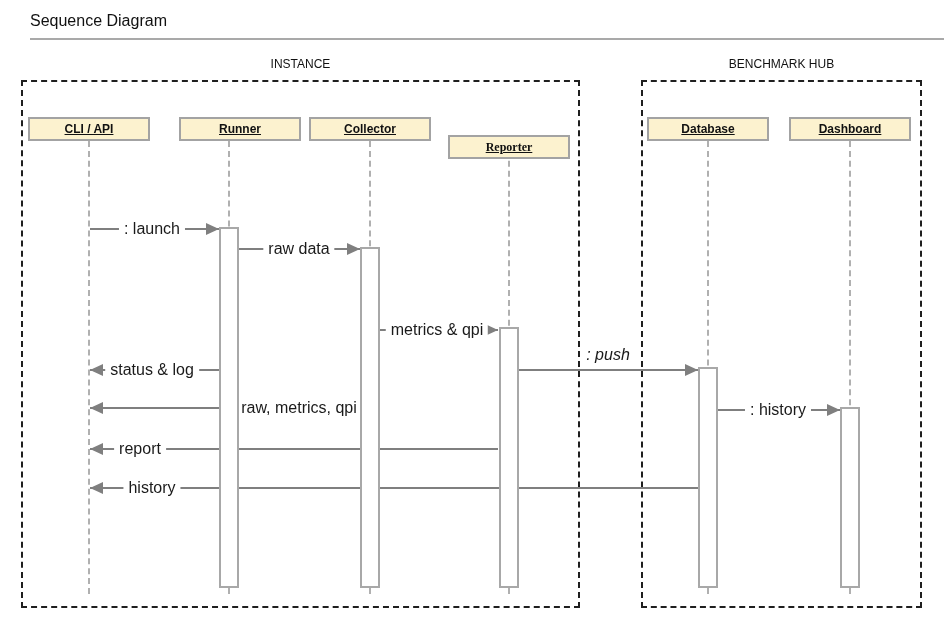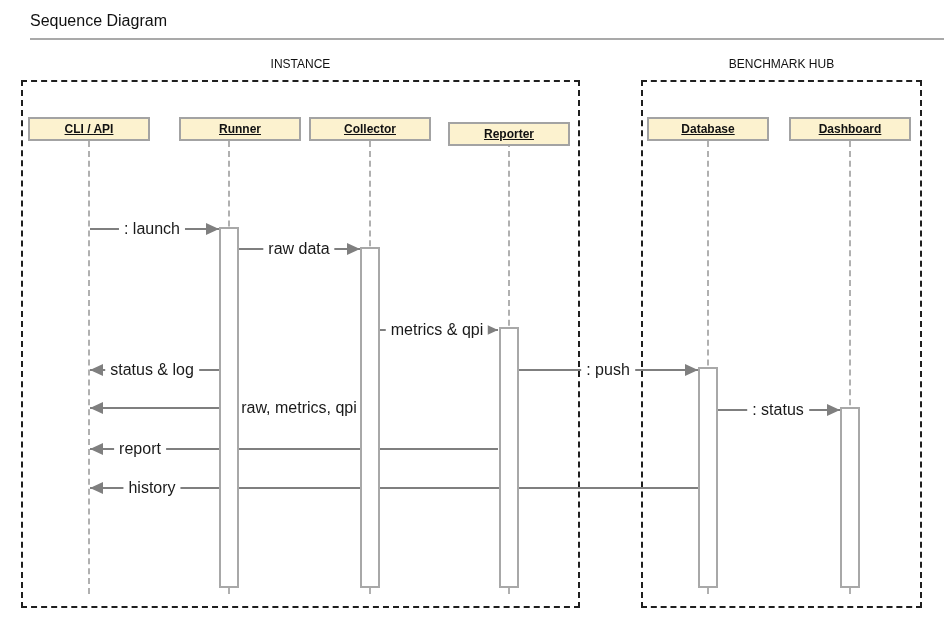--- a/index.html
+++ b/index.html
@@ -56,27 +56,27 @@
       <div class="arrow right" style="left: 347px; top: 243px;"></div>
       <div class="msg-label" style="left: 299px; top: 249px;">raw data</div>
       <div class="msg-line" style="left: 380px; top: 329px; width: 118px;"></div>
       <div class="arrow right" style="left: 485px; top: 324px;"></div>
       <div class="msg-label" style="left: 437px; top: 330px;">metrics &amp; qpi</div>
       <div class="msg-line" style="left: 90px; top: 369px; width: 129px;"></div>
       <div class="arrow left" style="left: 90px; top: 364px;"></div>
       <div class="msg-label" style="left: 152px; top: 370px; text-align: right;">status &amp; log</div>
       <div class="msg-line" style="left: 518px; top: 369px; width: 180px;"></div>
       <div class="arrow right" style="left: 685px; top: 364px;"></div>
-      <div class="msg-label" style="left: 608px; top: 370px;">: push</div>
+      <div class="msg-label" style="left: 608px; top: 355px; font-style: italic;">: push</div>
       <div class="msg-line" style="left: 90px; top: 407px; width: 270px;"></div>
       <div class="arrow left" style="left: 90px; top: 402px;"></div>
       <div class="msg-label" style="left: 299px; top: 408px;">raw, metrics, qpi</div>
       <div class="msg-line" style="left: 718px; top: 409px; width: 122px;"></div>
       <div class="arrow right" style="left: 827px; top: 404px;"></div>
-      <div class="msg-label" style="left: 778px; top: 410px;">: status</div>
+      <div class="msg-label" style="left: 778px; top: 410px;">: history</div>
       <div class="msg-line" style="left: 90px; top: 448px; width: 408px;"></div>
       <div class="arrow left" style="left: 90px; top: 443px;"></div>
       <div class="msg-label" style="left: 140px; top: 449px;">report</div>
       <div class="msg-line" style="left: 90px; top: 487px; width: 608px;"></div>
       <div class="arrow left" style="left: 90px; top: 482px;"></div>
       <div class="msg-label" style="left: 152px; top: 488px;">history</div>
     </div>
   <div id="gen-bars">
       <div class="activation" style="left: 219px; top: 227px; height: 357px;"></div>
       <div class="activation" style="left: 360px; top: 247px; height: 337px;"></div>
@@ -87,21 +87,21 @@
   <div id="gen-participants">
       <div class="participant" style="left: 28px; top: 117px; text-align: center;">
         <span>CLI / API</span>
       </div>
       <div class="participant" style="left: 168px; top: 117px; margin-left: 11px;">
         <span>Runner</span>
       </div>
       <div class="participant" style="left: 309px; top: 117px;">
         <span>Collector</span>
       </div>
-      <div class="participant" style="left: 448px; top: 122px;">
+      <div class="participant" style="left: 448px; top: 135px; font-family: Liberation Serif, serif;">
         <span>Reporter</span>
       </div>
       <div class="participant" style="left: 647px; top: 117px;">
         <span>Database</span>
       </div>
       <div class="participant" style="left: 789px; top: 117px;">
         <span>Dashboard</span>
       </div>
     </div>
 </div>

